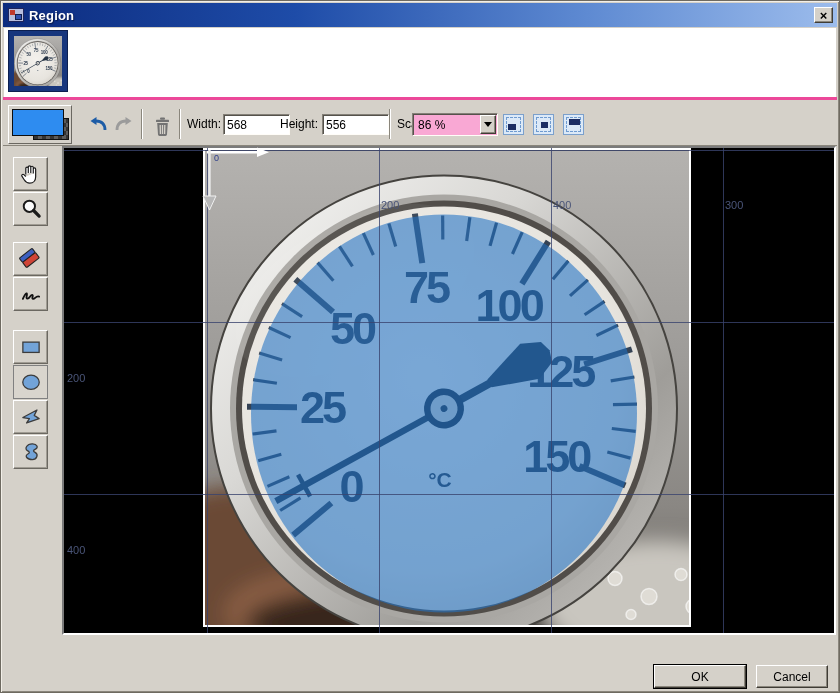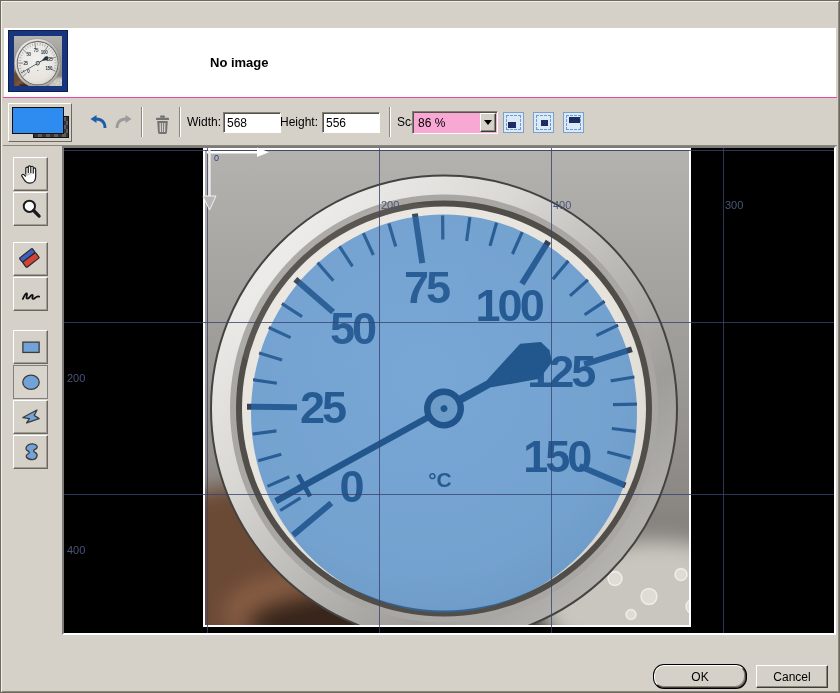--- a/index.html
+++ b/index.html
@@ -21,32 +21,32 @@
     font-family:"Liberation Sans",sans-serif;}
   
   .preview-panel{position:absolute;left:4px;top:28px;width:832px;height:69px;background:#fff;}
   .thumb-frame{position:absolute;left:4px;top:2px;width:60px;height:62px;background:#17367d;border:1px solid #0c1f50;
     display:flex;align-items:center;justify-content:center;}
   .thumb-frame svg{display:block;background:#9a9895;}
   .no-image{position:absolute;left:206px;top:0;height:100%;display:flex;align-items:center;
     font-size:13px;font-weight:bold;color:#000;}
   
   .toolbar{position:absolute;left:3px;top:97px;width:834px;height:48px;background:#d5d1c9;
-    border-top:1px solid #ec4899;box-shadow:0 1px 0 #8a867c;}
+    border-top:3px solid #ec4899;box-shadow:0 1px 0 #8a867c;}
   .tb-sep{position:absolute;top:9px;width:2px;height:30px;border-left:1px solid #8a867c;border-right:1px solid #fff;}
   .swatch-btn{position:absolute;left:5px;top:5px;width:64px;height:39px;background:#d5d1c9;padding:0;
     border:1px solid;border-color:#fff #6b6861 #6b6861 #fff;}
   .swatch-checker{position:absolute;left:24px;top:12px;width:36px;height:22px;background:#343434;border:1px solid #111;
     background-image:linear-gradient(45deg,#5c5c5c 25%,transparent 25%,transparent 75%,#5c5c5c 75%),
                      linear-gradient(45deg,#5c5c5c 25%,transparent 25%,transparent 75%,#5c5c5c 75%);
     background-size:8px 8px;background-position:0 0,4px 4px;}
   .swatch-color{position:absolute;left:3px;top:3px;width:52px;height:27px;border:1px solid #0d0d0d;}
   .tb-icon-btn{position:absolute;width:26px;height:26px;top:12px;background:transparent;border:1px solid transparent;padding:0;}
   .tb-label{position:absolute;top:0;height:48px;display:flex;align-items:center;font-size:12px;color:#000;}
-  .tb-input{position:absolute;top:14px;height:21px;width:58px;background:#fff;font-size:12px;padding:2px 3px;
+  .tb-input{position:absolute;top:14px;height:21px;width:67px;background:#fff;font-size:12px;padding:2px 3px;
     border:1px solid;border-color:#848078 #fffdf8 #fffdf8 #848078;box-shadow:inset 1px 1px 0 #55524b;
     font-family:"Liberation Sans",sans-serif;}
   .combo{position:absolute;left:409px;top:13px;width:86px;height:23px;background:#f9a8d4;
     border:1px solid;border-color:#848078 #fffdf8 #fffdf8 #848078;box-shadow:inset 1px 1px 0 #55524b;}
   .combo-text{position:absolute;left:5px;top:0;height:100%;display:flex;align-items:center;font-size:12px;color:#000;}
   .combo-btn{position:absolute;right:1px;top:1px;bottom:1px;width:16px;background:#d5d1c9;
     border:1px solid;border-color:#fff #3f3c35 #3f3c35 #fff;box-shadow:inset -1px -1px 0 #8a867c;
     display:flex;align-items:center;justify-content:center;padding:0;}
   .combo-arrow{width:0;height:0;border-left:4px solid transparent;border-right:4px solid transparent;border-top:5px solid #000;}
   .view-btn{position:absolute;top:14px;width:21px;height:21px;background:#dce9f7;border:1px solid #7ba0cc;padding:0;}
@@ -66,28 +66,36 @@
   .grid-layer{position:absolute;inset:0;pointer-events:none;}
   .grid-vline{position:absolute;top:0;bottom:0;width:1px;background:rgba(58,68,110,0.8);}
   .grid-hline{position:absolute;left:0;right:0;height:1px;background:rgba(58,68,110,0.8);}
   .grid-label{position:absolute;font-size:11px;color:#4a5578;line-height:12px;margin-top:48px;}
   .origin-marker{position:absolute;left:143px;top:2px;pointer-events:none;overflow:visible;}
   
   .dlg-btn{position:absolute;top:665px;height:23px;background:#d5d1c9;font-size:12px;color:#000;padding:0;
     border:1px solid;border-color:#fff #3f3c35 #3f3c35 #fff;box-shadow:inset -1px -1px 0 #8a867c;
     font-family:"Liberation Sans",sans-serif;}
   .dlg-btn.default{box-shadow:inset -1px -1px 0 #8a867c,0 0 0 1px #000;}
-  .ok-btn{left:654px;width:92px;border-radius:10px;}
+  .ok-btn{left:654px;width:92px;}
   .cancel-btn{left:756px;width:72px;}
 </style>
 </head>
 <body>
 
 <div class="dialog">
 
+  <div class="titlebar">
+    <span class="app-icon">
+      <span class="sq-red"></span>
+      <span class="sq-blue"></span>
+    </span>
+    <span class="win-title">Region</span>
+    <button class="close-btn">×</button>
+  </div>
 
   <div class="preview-panel">
     <div class="thumb-frame">
       <svg id="thumbSvg" width="48" height="50" viewBox="0 0 484 474" preserveAspectRatio="none">
           <defs>
             <linearGradient id="wallt" x1="0" y1="0" x2="0" y2="1">
               <stop offset="0%" stop-color="#b4b2af"></stop>
               <stop offset="45%" stop-color="#9d9b98"></stop>
               <stop offset="75%" stop-color="#8a8783"></stop>
               <stop offset="100%" stop-color="#6e6a64"></stop>
@@ -167,21 +175,20 @@
             <rect x="-162" y="-12.5" width="4.6" height="25"></rect>
             <rect x="0" y="-4" width="56" height="8"></rect>
             <polygon points="52,-4.5 98,-20 117,-11.5 120.5,0 117,11.5 98,20 52,4.5"></polygon>
             <circle cx="0" cy="0" r="20" fill="#1f2c3c"></circle>
             <circle cx="0" cy="0" r="13.5" fill="#d9d6cf"></circle>
             <circle cx="0" cy="0" r="3.4" fill="#23303f"></circle>
           </g>
           <ellipse cx="150" cy="140" rx="130" ry="70" fill="#ffffff" opacity="0.05" transform="rotate(-28 150 140)"></ellipse>
         </svg>
     </div>
-    <div class="no-image">No image</div>
   </div>
 
   <div class="toolbar">
     <button class="swatch-btn">
       <span class="swatch-checker"></span>
       <span class="swatch-color" id="swatchColor" style="background: rgb(46, 140, 240);"></span>
     </button>
 
     <button class="tb-icon-btn" style="left:82px;">
       <svg width="24" height="24" viewBox="0 0 24 24">

